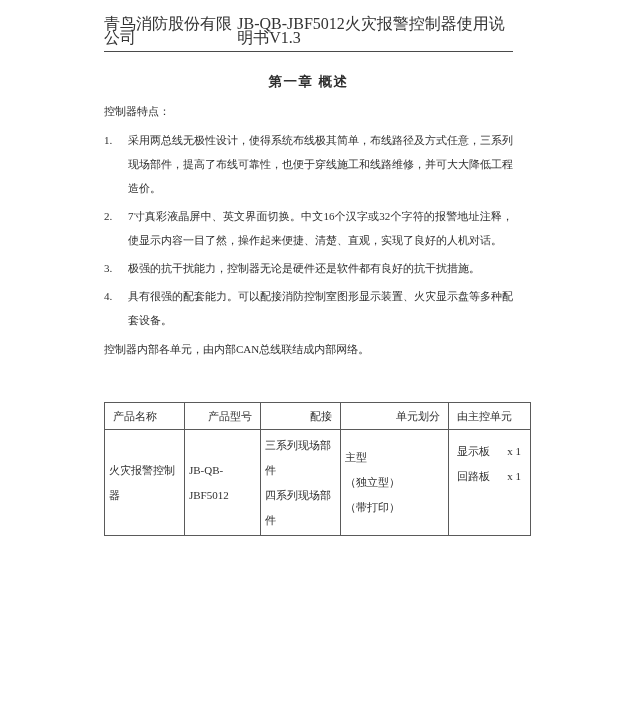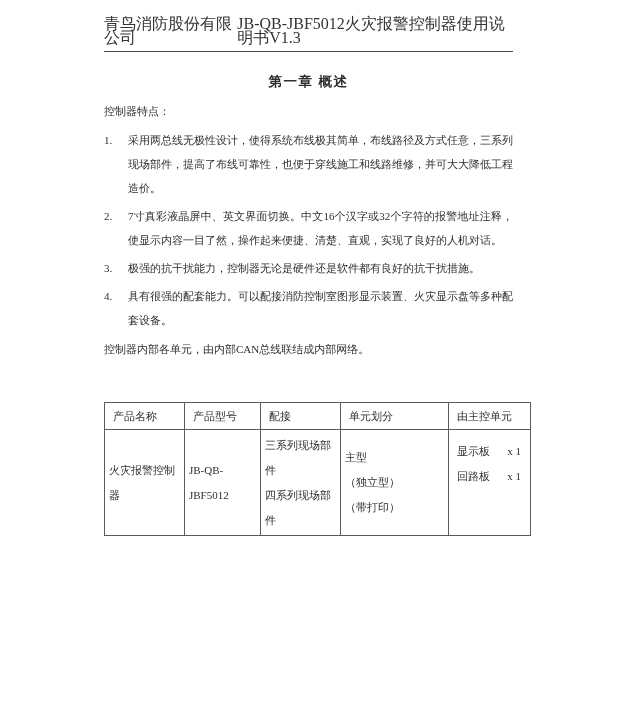--- a/index.html
+++ b/index.html
@@ -75,21 +75,21 @@
     color: #2f2f2f;
   }
   table.product-table th,
   table.product-table td {
     border: 1px solid #5a5a5a;
     font-weight: normal;
   }
   table.product-table th {
     height: 27px;
     padding: 4px 8px;
-    text-align: left;
+    text-align: right;
     vertical-align: middle;
   }
   table.product-table th.th-left { text-align: left; }
   table.product-table td {
     height: 106px;
     text-align: left;
     vertical-align: middle;
     line-height: 25px;
     padding: 2px 4px;
   }

